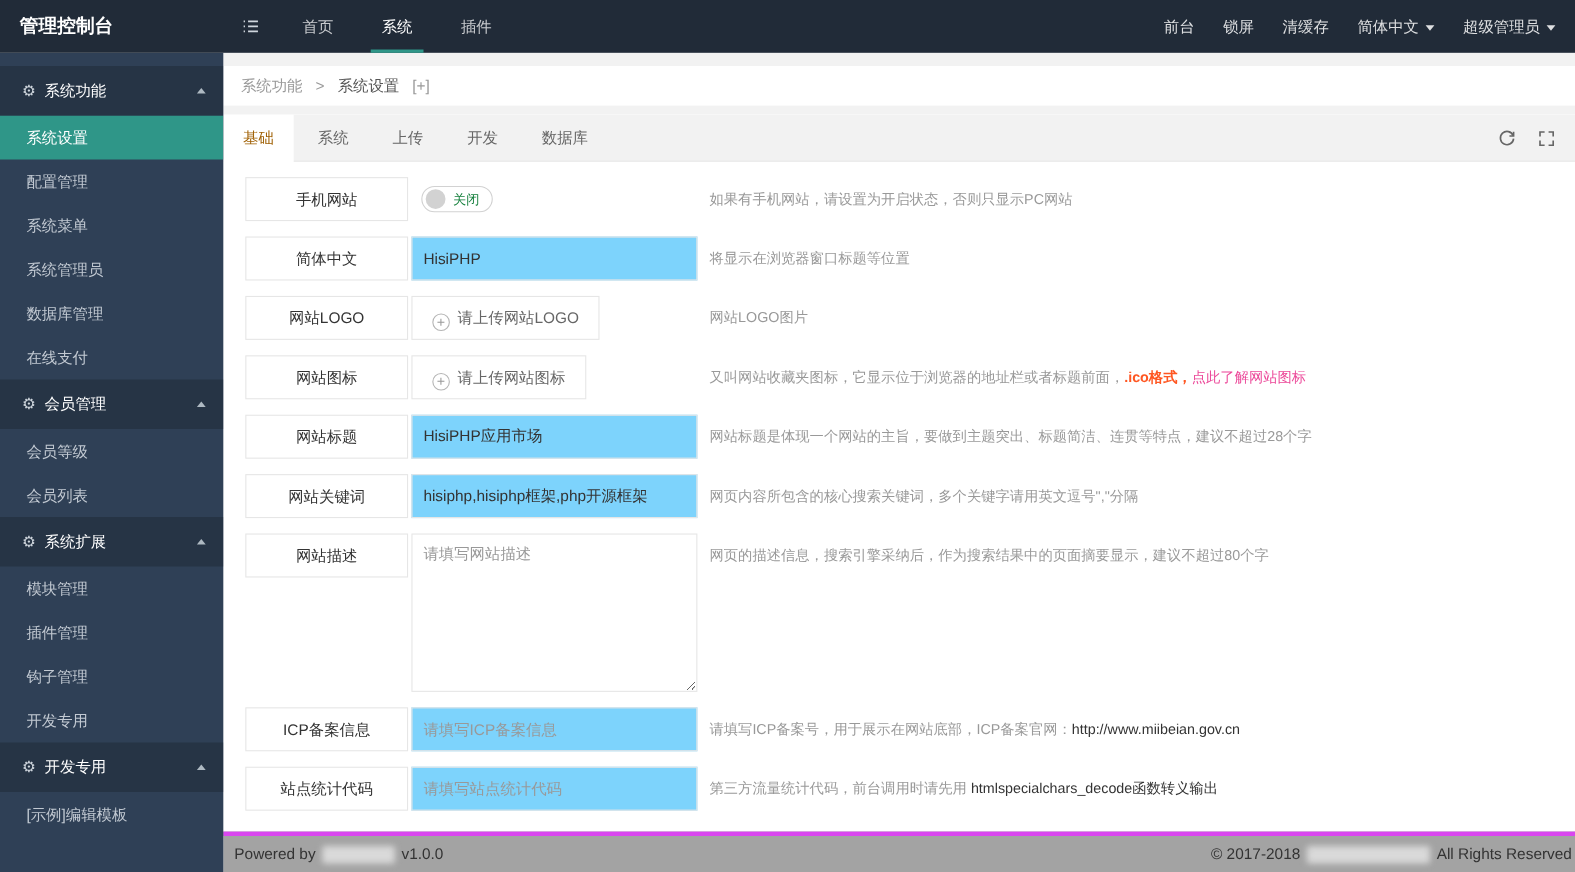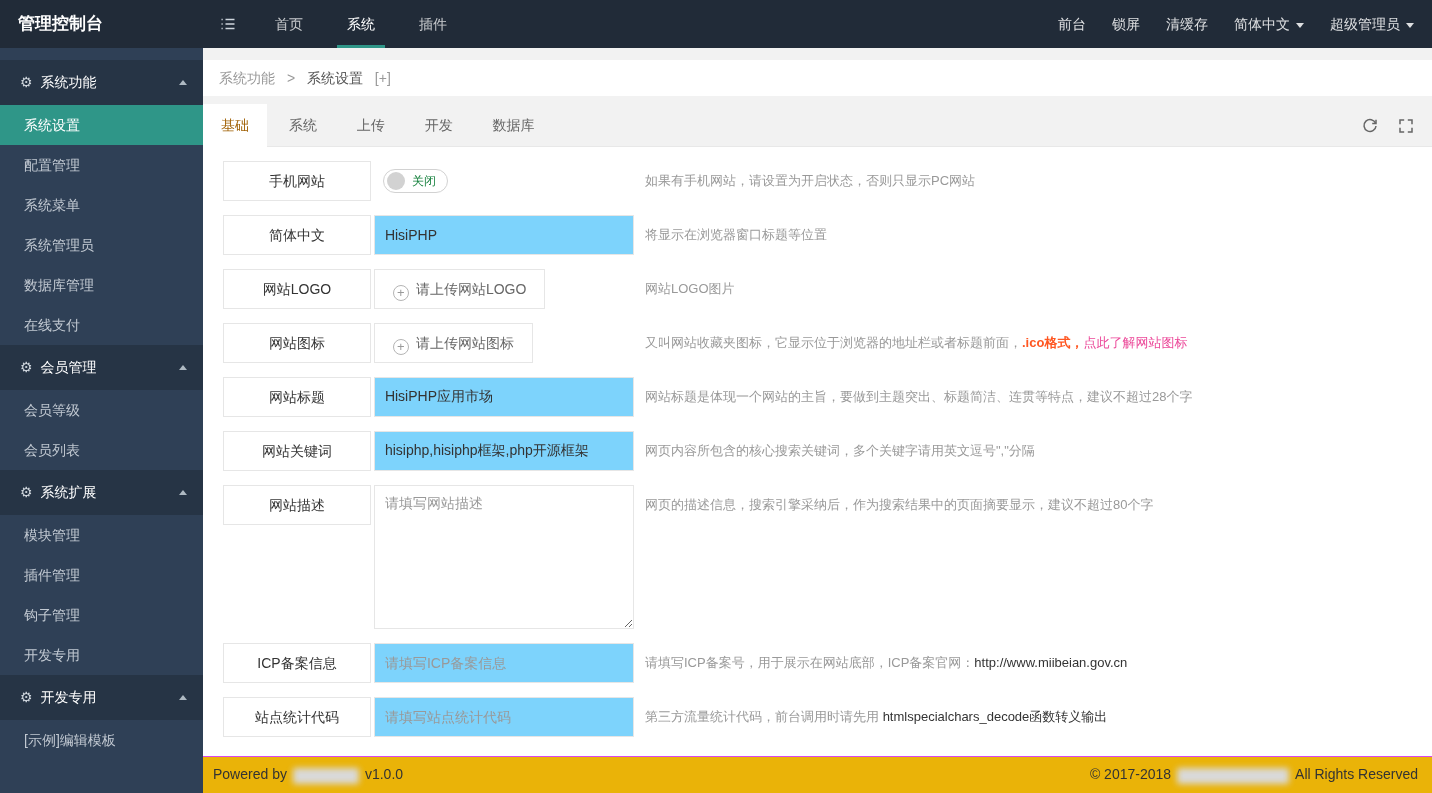--- a/index.html
+++ b/index.html
@@ -71,21 +71,21 @@
   
   .switch{position:relative;display:inline-block;height:24px;min-width:58px;border-radius:12px;cursor:pointer;vertical-align:top;margin-left:8px;margin-top:8px;font-size:12px;}
   .switch.on{background:var(--toggle-on);padding:0 28px 0 11px;}
   .switch.on .switch-text{color:#fff;line-height:24px;}
   .switch.on .switch-knob{position:absolute;right:3px;top:3px;width:18px;height:18px;background:#fff;border-radius:50%;}
   .switch.off{background:#fff;border:1px solid #d2d2d2;padding:0 11px 0 28px;}
   .switch.off .switch-text{color:#15803d;line-height:22px;}
   .switch.off .switch-knob{position:absolute;left:3px;top:2px;width:18px;height:18px;background:#d2d2d2;border-radius:50%;}
 
   
-  .footer{position:absolute;left:0;right:0;bottom:0;height:37px;background:#eab308;border-top:1px solid #d946ef;display:flex;justify-content:space-between;align-items:center;padding:0 14px 0 10px;font-size:14px;color:#333;z-index:5;}
+  .footer{position:absolute;left:0;right:0;bottom:0;height:37px;background:#a3a3a3;border-top:4px solid #d946ef;display:flex;justify-content:space-between;align-items:center;padding:0 3px 0 10px;font-size:14px;color:#333;z-index:5;}
   .blur-mask{display:inline-block;width:66px;height:16px;margin:0 6px;background:#d9d9d9;border-radius:2px;filter:blur(3px);vertical-align:middle;}
   .blur-mask.wide{width:112px;}
 </style>
 </head>
 <body>
 
 <header class="topbar">
   <div class="logo">管理控制台</div>
   <div class="menu-toggle">
     <svg width="18" height="18" viewBox="0 0 18 18" fill="none" stroke="#cfd6dd" stroke-width="1.6">

